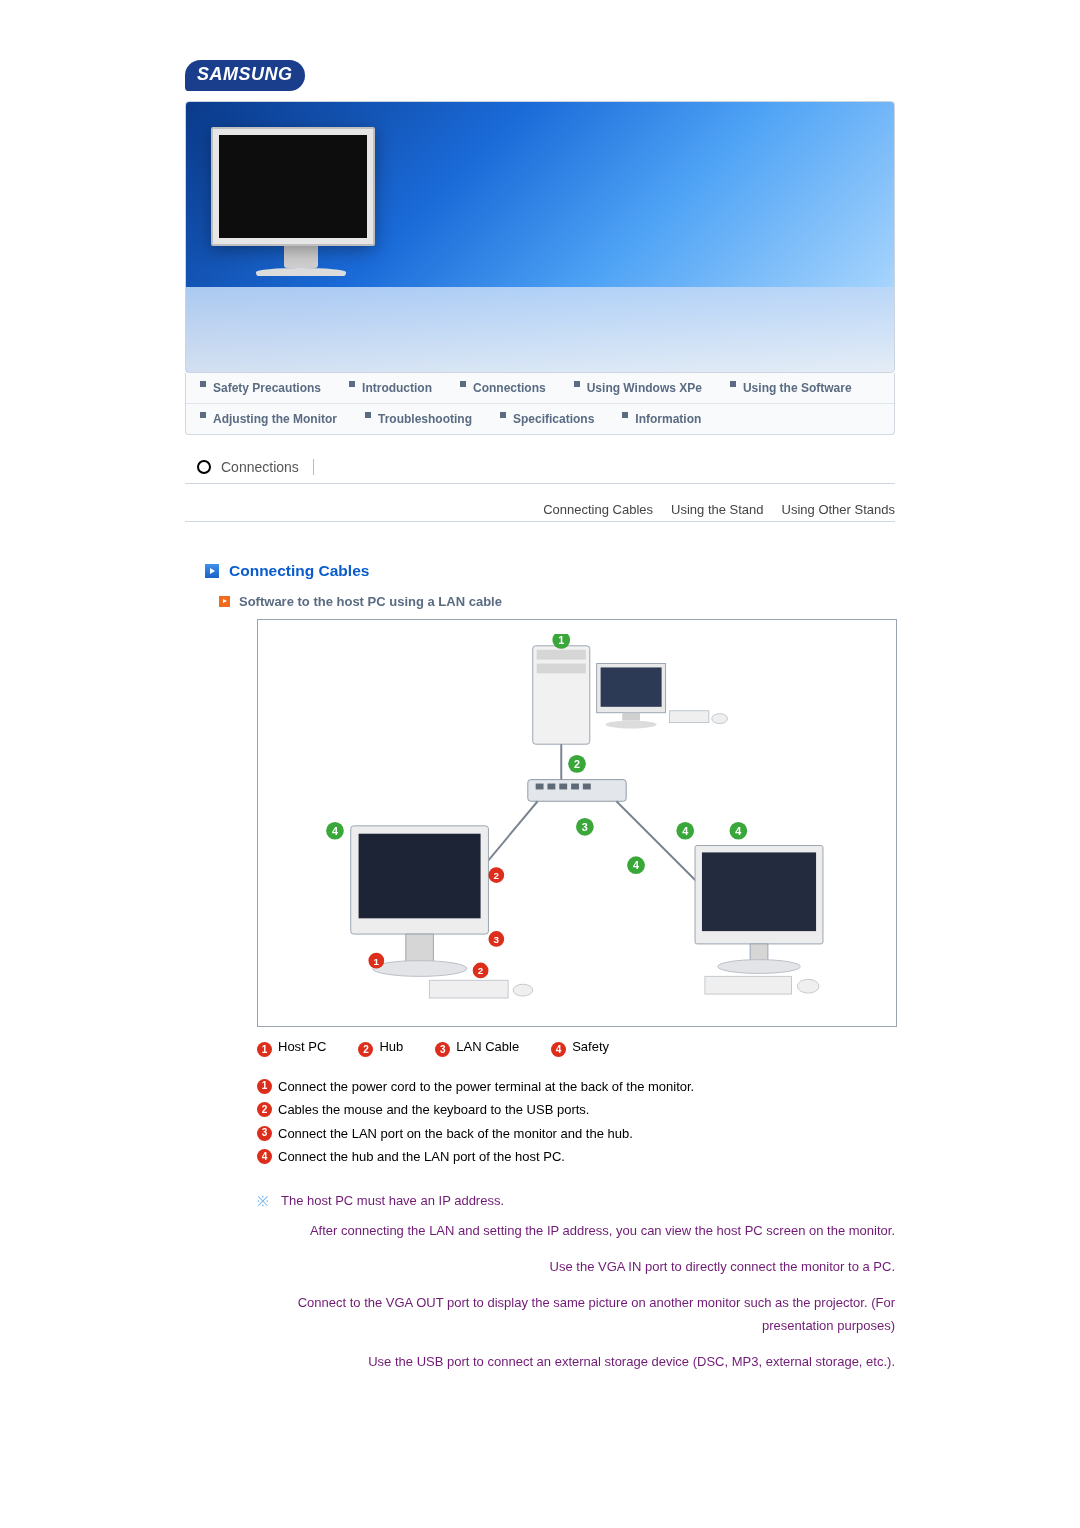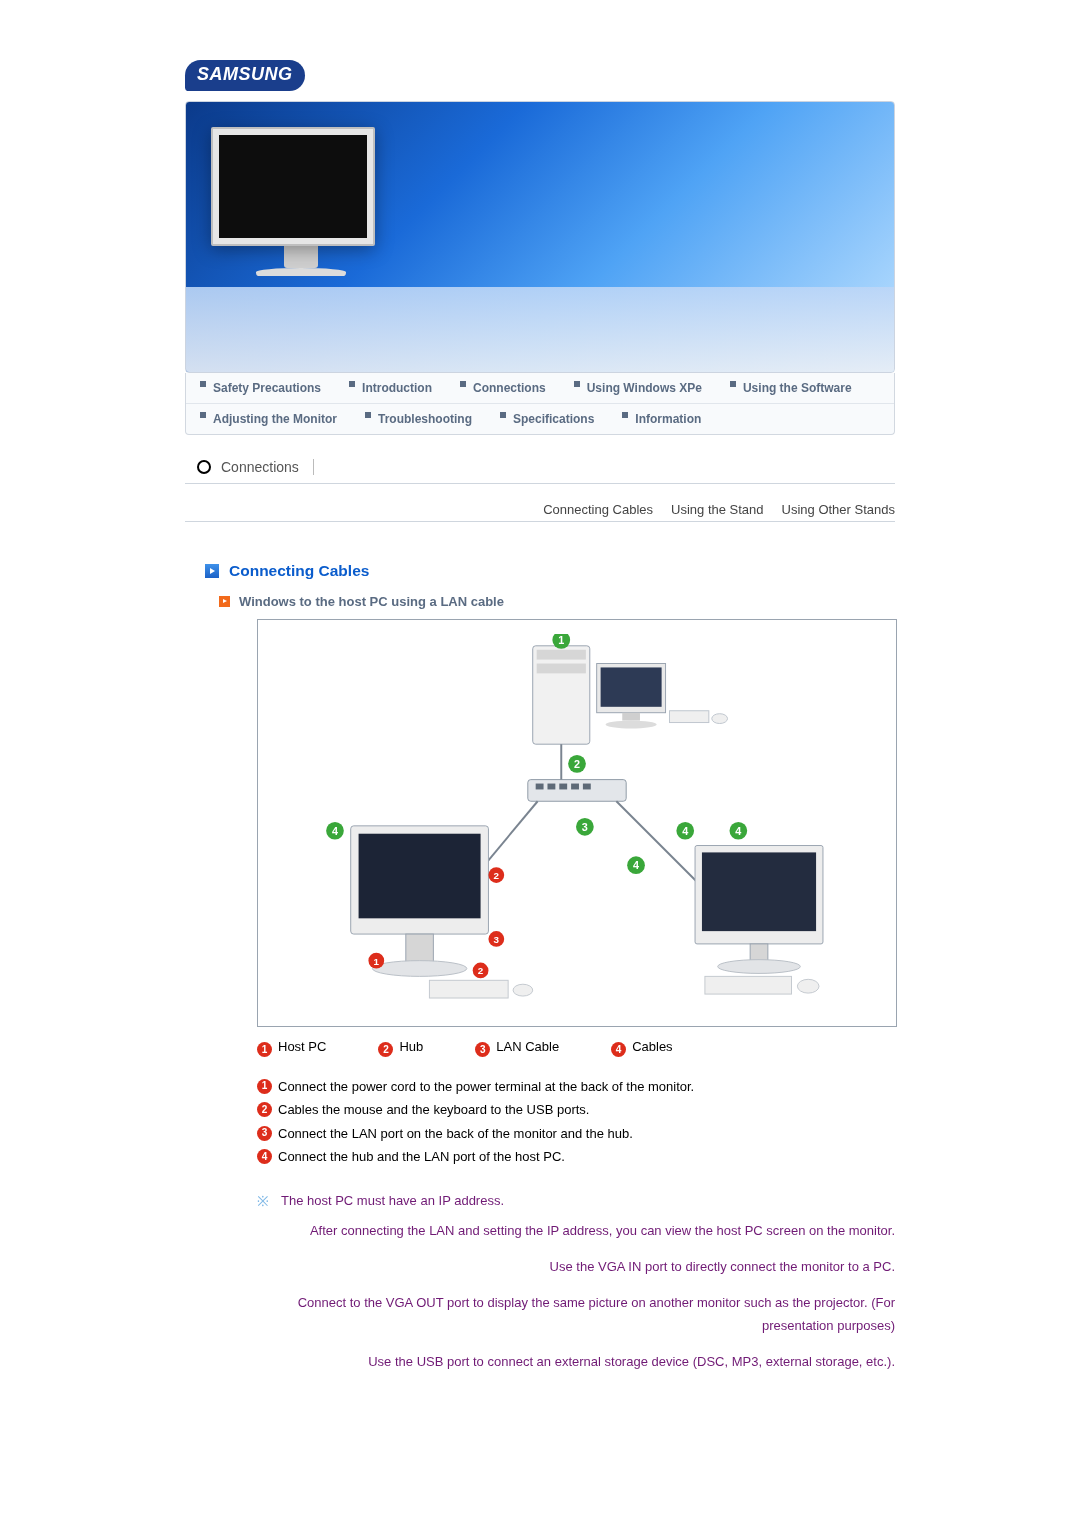--- a/index.html
+++ b/index.html
@@ -25,21 +25,21 @@
   .subnav span{cursor:pointer;}
   .sub-hr{height:1px;background:#cfd6de;margin:4px 0 40px 0;}
   .section-title{display:flex;align-items:center;color:#0a5ccc;font-weight:bold;font-size:15.5px;margin:0 0 14px 20px;}
   .blue-sq{width:14px;height:14px;background:linear-gradient(180deg,#3f91ea,#1c62c7);margin-right:10px;display:flex;align-items:center;justify-content:center;position:relative;}
   .blue-sq::after{content:"";position:absolute;left:5px;top:4px;width:0;height:0;border-left:5px solid #fff;border-top:3px solid transparent;border-bottom:3px solid transparent;}
   .sub-h{display:flex;align-items:center;color:#5a6b82;font-weight:bold;font-size:13px;margin:0 0 10px 34px;}
   .orange-sq{width:11px;height:11px;background:#f26a1b;margin-right:9px;position:relative;}
   .orange-sq::after{content:"";position:absolute;left:4px;top:3px;width:0;height:0;border-left:4px solid #fff;border-top:2.5px solid transparent;border-bottom:2.5px solid transparent;}
   .diagram{margin:0 0 12px 72px;width:640px;border:1px solid #9aa4b0;padding:14px 14px 18px 14px;background:#fff;box-sizing:border-box;}
   .dg-svg{width:100%;height:auto;display:block;}
-  .legend{display:flex;gap:52px;margin:10px 0 18px 72px;font-size:13px;}
+  .legend{display:flex;gap:32px;margin:10px 0 18px 72px;font-size:13px;}
   .num{display:inline-flex;width:15px;height:15px;border-radius:50%;color:#fff;font-size:10px;font-weight:bold;align-items:center;justify-content:center;margin-right:6px;vertical-align:-2px;}
   .num.red{background:#dd2d1b;}
   .steps{margin:0 0 22px 72px;font-size:13px;line-height:1.8;}
   .steps .row{display:flex;align-items:flex-start;}
   .steps .num{flex:0 0 auto;margin-top:4px;}
   .note-block{margin:0 0 0 72px;font-size:13px;line-height:1.7;}
   .note-row{display:flex;align-items:flex-start;margin-bottom:6px;}
   .note-mark{color:#7fb8e6;font-size:14px;margin-right:10px;width:14px;flex:0 0 auto;}
   .note-text{color:#701a75;text-align:right;}
   .note-text.indent{margin-left:24px;margin-bottom:14px;}
@@ -118,21 +118,21 @@
   </div>
   <div class="sub-hr"></div>
 
   <div class="section-title">
     <span class="blue-sq"></span>
     <span>Connecting Cables</span>
   </div>
 
   <div class="sub-h">
     <span class="orange-sq"></span>
-    <span>Windows to the host PC using a LAN cable</span>
+    <span>Software to the host PC using a LAN cable</span>
   </div>
 
   <div class="diagram">
     <svg class="dg-svg" viewBox="0 0 620 380" xmlns="http://www.w3.org/2000/svg">
 
       <g>
         <rect x="265" y="12" width="58" height="100" rx="3" fill="#f1f1f1" stroke="#9aa4b0"></rect>
         <rect x="269" y="16" width="50" height="10" fill="#d6d6d6"></rect>
         <rect x="269" y="30" width="50" height="10" fill="#d6d6d6"></rect>
         <rect x="330" y="30" width="70" height="50" fill="#e9e9e9" stroke="#9aa4b0"></rect>
@@ -197,21 +197,21 @@
         <text x="474" y="204" text-anchor="middle" font-size="11" fill="#fff" font-weight="bold">4</text>
       <circle cx="370" cy="235" r="9" fill="#3aa73a"></circle>
         <text x="370" y="239" text-anchor="middle" font-size="11" fill="#fff" font-weight="bold">4</text>
     </svg>
   </div>
 
   <div class="legend">
     <span><span class="num red">1</span><span>Host PC</span></span>
     <span><span class="num red">2</span><span>Hub</span></span>
     <span><span class="num red">3</span><span>LAN Cable</span></span>
-    <span><span class="num red">4</span><span>Cables</span></span>
+    <span><span class="num red">4</span><span>Safety</span></span>
   </div>
 
   <div class="steps">
     <div class="row">
         <span class="num red">1</span>
         <span>Connect the power cord to the power terminal at the back of the monitor.</span>
       </div>
     <div class="row">
         <span class="num red">2</span>
         <span>Cables the mouse and the keyboard to the USB ports.</span>

